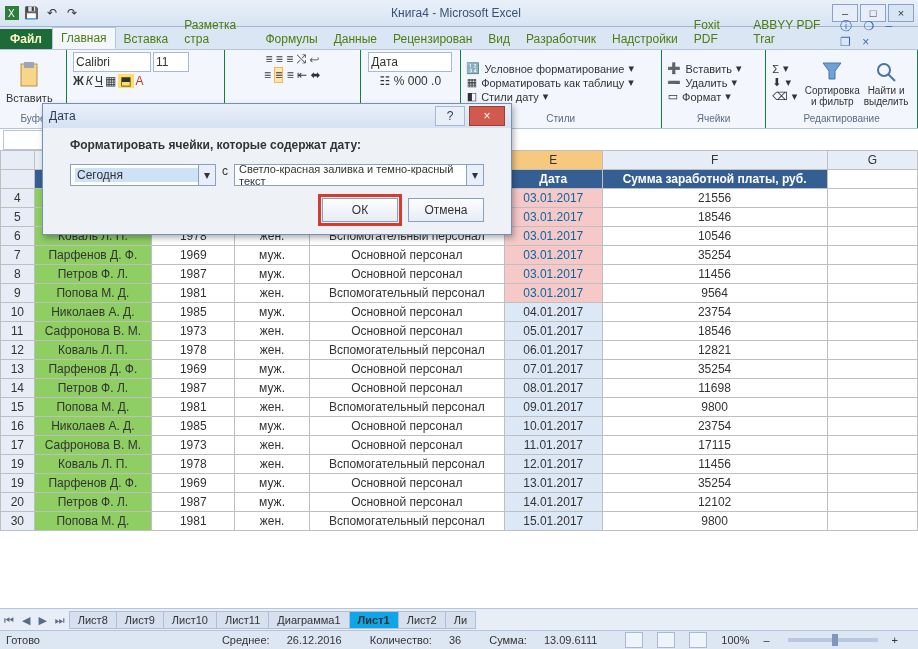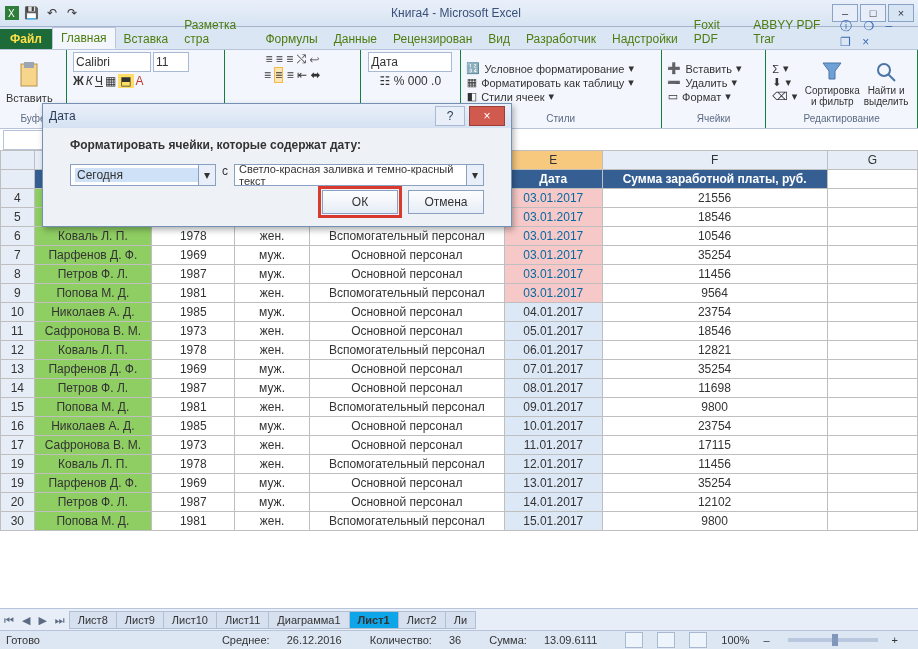--- a/index.html
+++ b/index.html
@@ -19,21 +19,21 @@
   .titlebar .qat { display:flex; gap:4px; align-items:center; }
   .titlebar .qat span { width:16px; height:16px; display:inline-flex; align-items:center; justify-content:center; }
   .titlebar .title { flex:1; text-align:center; color:#3b5079; font-size:12px; }
   .titlebar .winbtns { display:flex; gap:2px; }
   .titlebar .winbtns span { width:24px; height:16px; border:1px solid #8aa2c4; background:#e7eefa; display:flex; align-items:center; justify-content:center; font-size:11px; }
   .ribbon-tabs {
     display:flex; height:22px; background:#dbe6f4; border-bottom:1px solid #b7c4d9;
     font-size:12px; align-items:flex-end;
   }
   .ribbon-tabs .file-tab {
-    background:#1e6b3a; color:#fde047; padding:3px 10px; font-weight:bold;
+    background:#1e6b3a; color:#fef9c3; padding:3px 10px; font-weight:bold;
   }
   .ribbon-tabs .tab { padding:3px 8px; color:#4d7c0f; }
   .ribbon-tabs .tab.active { background:#f3f7fd; border:1px solid #b7c4d9; border-bottom:1px solid #f3f7fd; }
   .ribbon-tabs .rspace { flex:1; }
   .ribbon-tabs .helpicons span{ padding:0 4px; color:#3a6ab0;}
   .ribbon { height:78px; background:#f3f7fd; border-bottom:1px solid #b7c4d9; display:flex;}
   .rgroup { border-right:1px solid #15803d; padding:2px 6px; display:flex; flex-direction:column; }
   .rgroup .body { flex:1; display:flex; align-items:center; gap:4px;}
   .rgroup .lbl { font-size:10px; color:#5c6b84; text-align:center; height:13px;}
   .bigbtn { display:flex; flex-direction:column; align-items:center; font-size:11px; min-width:44px;}
@@ -78,21 +78,21 @@
     border:1px solid #7590b5; background:#eef2f7; box-shadow:2px 3px 6px rgba(0,0,0,.3);
     z-index:50;
   }
   .overlay-dialog .dtitle { height:24px; background:linear-gradient(#eaf0fa,#d5e1f2);
     display:flex; align-items:center; padding:0 6px; font-size:12px; color:#2a3b57;}
   .overlay-dialog .dtitle .t{flex:1;}
   .overlay-dialog .dtitle .dclose{ width:34px; height:18px; background:#d05a4e; color:#fff; display:flex; align-items:center; justify-content:center; border:1px solid #9b3f36;}
   .overlay-dialog .dtitle .dhelp{ width:28px; height:18px; border:1px solid #a9b9d2; display:flex; align-items:center; justify-content:center; margin-right:4px; background:#e8eff9;}
   .overlay-dialog .dbody { padding:10px 27px 12px;}
   .overlay-dialog .prompt { font-weight:bold; margin-bottom:12px; font-size:12px;}
-  .overlay-dialog .row { display:flex; gap:6px; margin-bottom:4px;}
+  .overlay-dialog .row { display:flex; gap:6px; margin-bottom:12px;}
   .dcombo { border:1px solid #8aa0c0; background:#fff; height:20px; display:flex; align-items:center; padding:0 4px; position:relative; }
   .dcombo .arrow { position:absolute; right:0; top:0; bottom:0; width:16px; border-left:1px solid #8aa0c0; display:flex; align-items:center; justify-content:center; background:#e8eff8;}
   .dcombo1 { width:136px;}
   .dcombo1 .val{ background:#cfe1f7; padding:0 2px; flex:1;}
   .dcombo2 { flex:1;}
   .dbuttons { display:flex; justify-content:flex-end; gap:10px;}
   .dbtn { width:74px; height:22px; border:1px solid #8aa0c0; background:linear-gradient(#fdfdfe,#e6edf6); display:flex; align-items:center; justify-content:center;}
   .dbtn.ok { outline:3px solid #d83a2e; outline-offset:1px;}
   .zoom-slider{width:90px; height:4px; background:#b9c8de; position:relative; display:inline-block; vertical-align:middle; margin:0 4px;}
   .zoom-slider .thumb{position:absolute; left:44px; top:-4px; width:6px; height:12px; background:#7f97bb;}
@@ -192,21 +192,21 @@
         </span>
       <div><span>☷</span> <span>%</span> <span>000</span> <span>.0</span></div>
     </div>
     <div class="lbl">Число</div>
   </div>
   <div class="rgroup" style="width:195px;">
     <div class="body">
         <div class="smallstack">
       <div><span>🔢</span><span>Условное форматирование</span> ▾</div>
       <div><span>▦</span><span>Форматировать как таблицу</span> ▾</div>
-      <div><span>◧</span><span>Стили ячеек</span> ▾</div>
+      <div><span>◧</span><span>Стили дату</span> ▾</div>
     </div>
       </div>
     <div class="lbl">Стили</div>
   </div>
   <div class="rgroup" style="width:95px;">
     <div class="body">
         <div class="smallstack">
       <div><span>➕</span><span>Вставить</span> ▾</div>
       <div><span>➖</span><span>Удалить</span> ▾</div>
       <div><span>▭</span><span>Формат</span> ▾</div>

